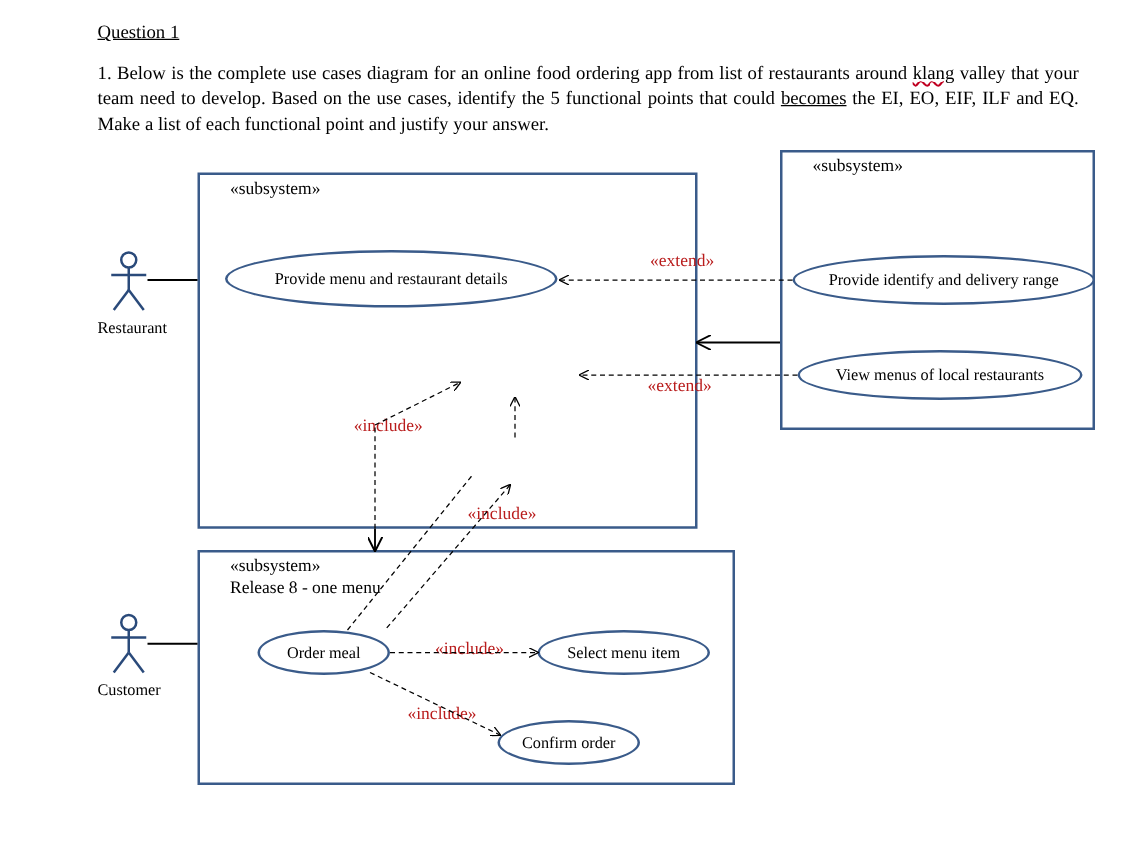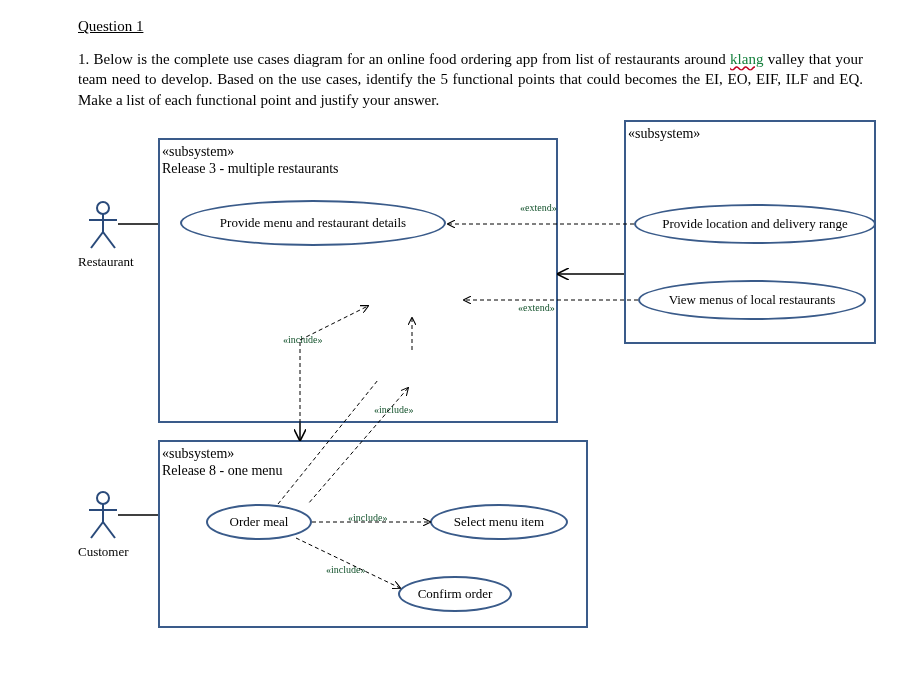--- a/index.html
+++ b/index.html
@@ -1,64 +1,63 @@
 <!DOCTYPE html>
 <html><head>
 <meta charset="utf-8">
 <style>
   html,body{margin:0;padding:0;font-family:"Times New Roman",serif;font-size:15px;color:#000;background:#fff}
   .page{width:911px;height:693px;position:relative;box-sizing:border-box;padding:18px 48px 0 78px}
   .qtitle{text-decoration:underline;font-size:15px;margin-bottom:14px}
   .para{font-size:15px;line-height:1.35;text-align:justify;margin-bottom:10px}
-  .squig{color:#15803d;text-decoration:underline wavy #c00020}
-  .ulbk{}
+  .squig{color:#000000;text-decoration:underline wavy #c00020}
+  .ulbk{text-decoration:underline}
   .diagram{position:relative;width:800px;height:520px;margin-top:6px}
   .subsystem{position:absolute;border:2px solid #3a5b8a;background:#fff;box-sizing:border-box}
-  .subhdr{padding:4px 8px 2px 2px;font-size:14px;border-bottom:none;line-height:1.2}
+  .subhdr{padding:4px 8px 2px 24px;font-size:14px;border-bottom:none;line-height:1.2}
   .subhdr .t1{display:block}
   .subhdr .t2{display:block}
   .usecase{position:absolute;border:2px solid #3a5b8a;border-radius:50%;background:#fff;text-align:right;display:flex;align-items:center;justify-content:center;font-size:13px;line-height:1.1;padding:0 6px;box-sizing:border-box}
-  .lbl{position:absolute;font-size:10px;color:#14532d;background:transparent;white-space:nowrap}
+  .lbl{position:absolute;font-size:14px;color:#b91c1c;background:transparent;white-space:nowrap}
   svg.overlay{position:absolute;left:0;top:0;width:800px;height:520px;pointer-events:none}
   .actor{position:absolute;width:50px;text-align:center;font-size:13px}
 </style>
 </head>
 <body>
 
 <div class="page">
   <div class="qtitle">Question 1</div>
 
   <div class="para">
     <span>1. Below is the complete use cases diagram for an online food ordering app from list of restaurants around </span><span class="squig">klang</span><span> valley that your team need to develop. Based on the use cases, identify the 5 functional points that could </span><span class="ulbk">becomes</span><span> the EI, EO, EIF, ILF and EQ. Make a list of each functional point and justify your answer.</span>
   </div>
 
   <div class="diagram">
 
     <div class="subsystem" style="left:80px;top:18px;width:400px;height:285px">
       <div class="subhdr">
         <span class="t1">«subsystem»</span>
-        <span class="t2">Release 3 - multiple restaurants</span>
       </div>
     </div>
 
     <div class="subsystem" style="left:546px;top:0px;width:252px;height:224px">
       <div class="subhdr">
         <span class="t1">«subsystem»</span>
       </div>
     </div>
 
     <div class="subsystem" style="left:80px;top:320px;width:430px;height:188px">
       <div class="subhdr">
         <span class="t1">«subsystem»</span>
         <span class="t2">Release 8 - one menu</span>
       </div>
     </div>
 
     <div class="usecase" style="left:102px;top:80px;width:266px;height:46px">Provide menu and restaurant details</div>
-    <div class="usecase" style="left:556px;top:84px;width:242px;height:40px">Provide location and delivery range</div>
+    <div class="usecase" style="left:556px;top:84px;width:242px;height:40px">Provide identify and delivery range</div>
     <div class="usecase" style="left:560px;top:160px;width:228px;height:40px">View menus of local restaurants</div>
     <div class="usecase" style="left:128px;top:384px;width:106px;height:36px">Order meal</div>
     <div class="usecase" style="left:352px;top:384px;width:138px;height:36px">Select menu item</div>
     <div class="usecase" style="left:320px;top:456px;width:114px;height:36px">Confirm order</div>
 
     <div class="lbl" style="left:442px;top:82px">«extend»</div>
     <div class="lbl" style="left:440px;top:182px">«extend»</div>
     <div class="lbl" style="left:205px;top:214px">«include»</div>
     <div class="lbl" style="left:296px;top:284px">«include»</div>
     <div class="lbl" style="left:270px;top:392px">«include»</div>

